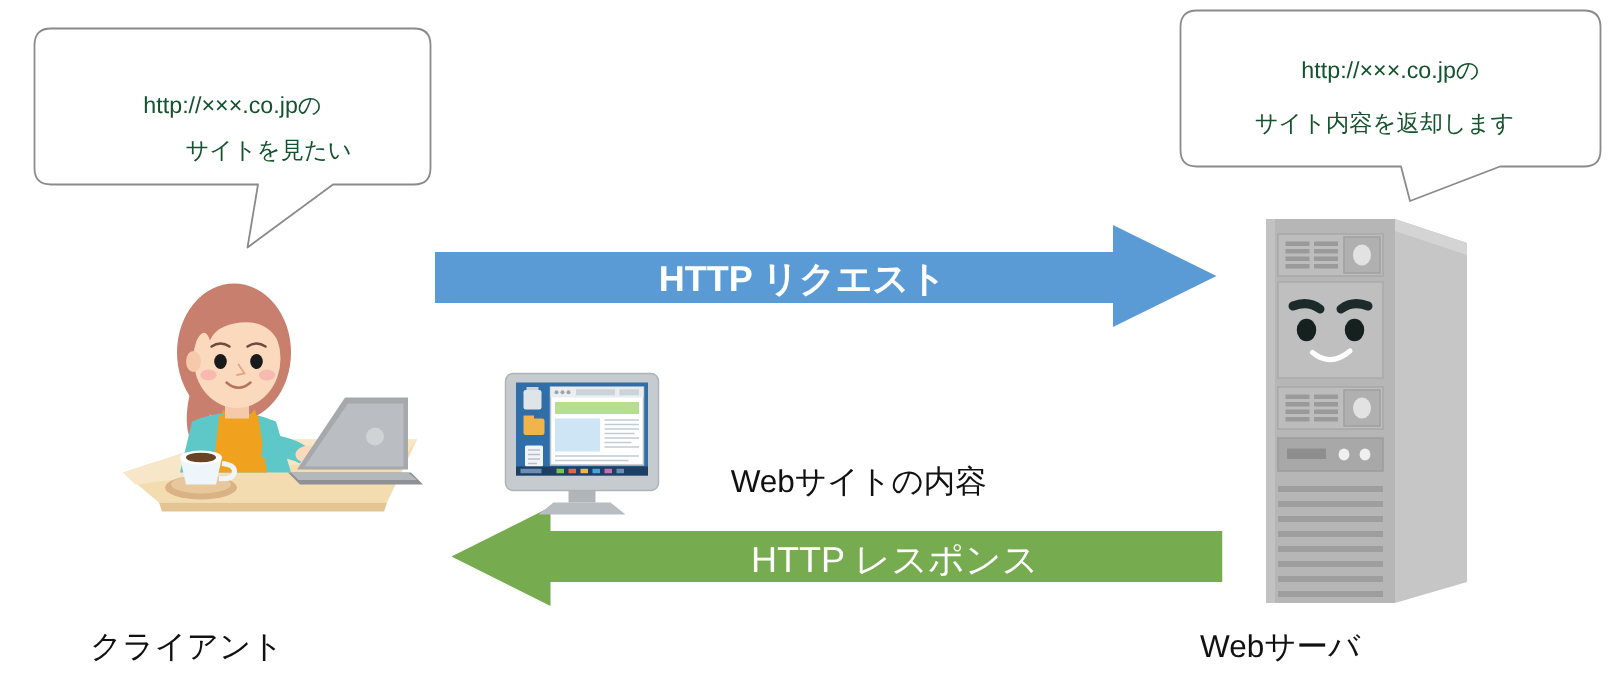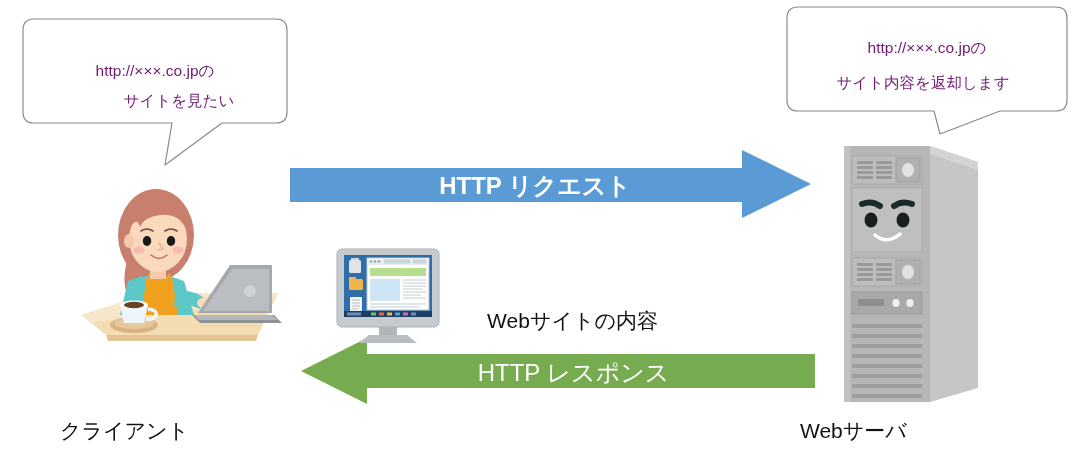--- a/index.html
+++ b/index.html
@@ -18,21 +18,21 @@
     overflow: hidden;
   }
   .abs { position: absolute; }
 
   
   .bubble-wrap { position: absolute; }
   .bubble-svg { position: absolute; left: 0; top: 0; overflow: visible; }
   .bubble-text {
     position: absolute;
     text-align: center;
-    color: #701a75;
+    color: #14532d;
     font-size: 15.5px;
     line-height: 30px;
     white-space: nowrap;
   }
 
   
   .arrow-caption {
     position: absolute;
     color: #111111;
     font-size: 21px;
@@ -210,21 +210,21 @@
     </svg>
   </div>
   <div class="arrow-inner-label" style="left:290px; top:170px; width:490px;font-weight:bold;">HTTP リクエスト</div>
 
   <div class="abs" style="left:301px; top:336px; width:514px; height:70px;">
     <svg width="514" height="70" viewBox="0 0 514 70">
       <polygon points="0,35 66,2 66,18 514,18 514,52 66,52 66,68" fill="#76ab4f"></polygon>
     </svg>
   </div>
   <div class="arrow-caption" style="left:330px; top:307px; width:485px;text-align:center;">Webサイトの内容</div>
-  <div class="arrow-inner-label" style="left:336px; top:357px; width:475px;">HTTP レスポンス</div>
+  <div class="arrow-inner-label" style="left:359px; top:357px; width:475px;">HTTP レスポンス</div>
 
   <div class="illus" style="left:333px; top:247px; width:110px; height:100px;">
     <svg width="110" height="100" viewBox="0 0 110 100">
 
       <polygon points="36,88 74,88 84,96 26,96" fill="#b8bdc1"></polygon>
       <rect x="46" y="76" width="18" height="12" fill="#b0b5b9"></rect>
 
       <rect x="4" y="2" width="102" height="78" rx="5" fill="#c6cbcf" stroke="#aeb3b7" stroke-width="1"></rect>
 
       <rect x="11" y="8" width="88" height="62" fill="#2f6ea8"></rect>

